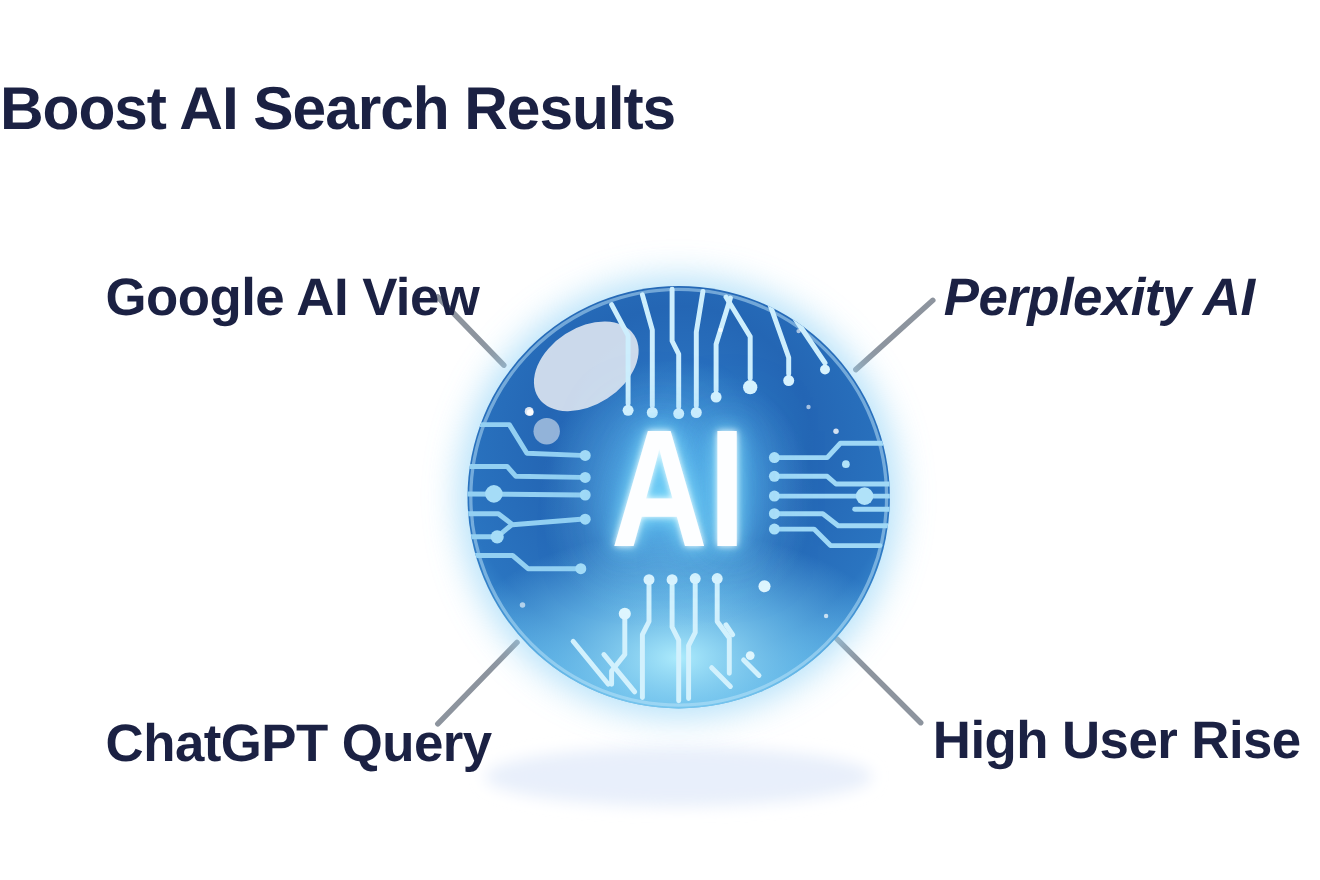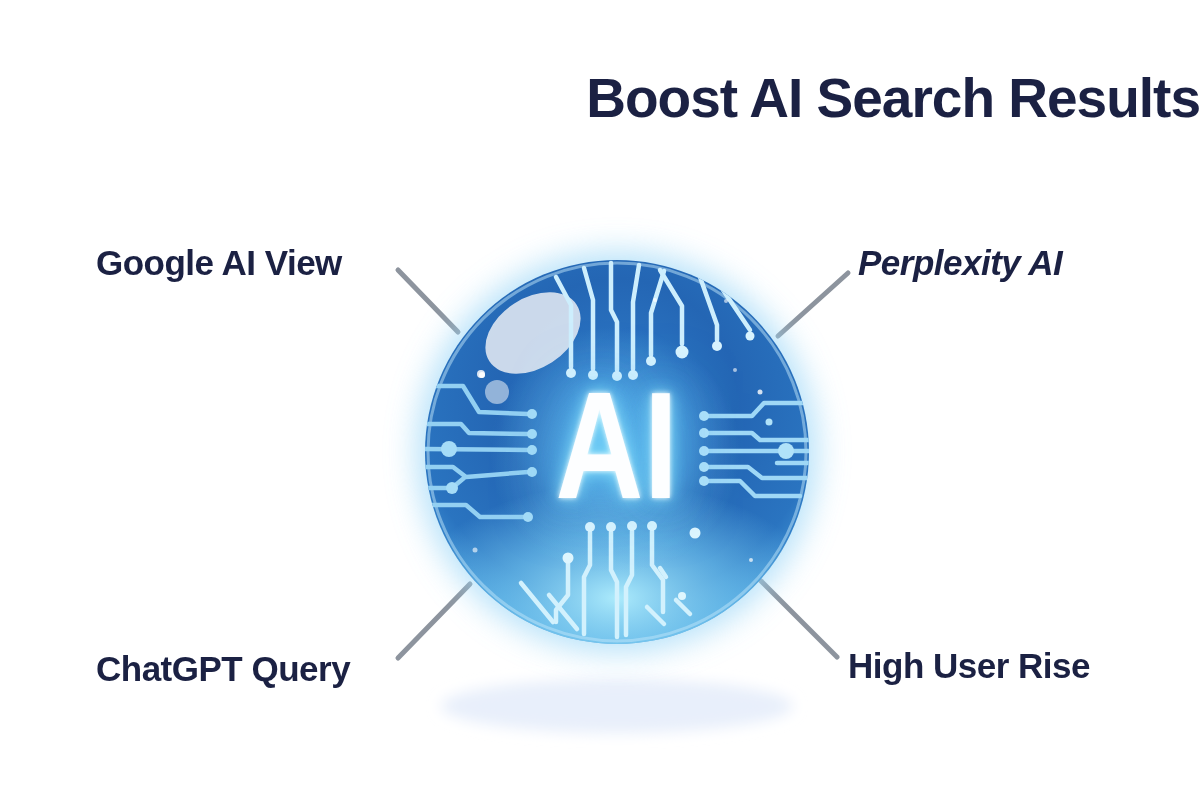--- a/index.html
+++ b/index.html
@@ -4,25 +4,25 @@
 <style>
   html,body{margin:0;padding:0;background:#ffffff;}
   .canvas{
     position:relative;width:1200px;height:800px;overflow:hidden;
     background:#ffffff;
     font-family:"Liberation Sans", sans-serif;
   }
   .graphics{position:absolute;left:0;top:0;width:1200px;height:800px;}
   .title{
     position:absolute;left:0;top:66px;width:100%;margin:0;
-    text-align:right;font-size:55px;font-weight:800;letter-spacing:-1px;
+    text-align:left;font-size:55px;font-weight:800;letter-spacing:-1px;
     color:#1b2143;
   }
   .label{
-    position:absolute;font-size:35px;font-weight:800;color:#1b2143;
+    position:absolute;font-size:48px;font-weight:800;color:#1b2143;
     letter-spacing:-0.5px;white-space:nowrap;
   }
   .label.tl{left:96px;top:243px;}
   .label.tr{left:858px;top:243px;font-style:italic;}
   .label.bl{left:96px;top:649px;}
   .label.br{left:848px;top:646px;}
   .orb-label{
     position:absolute;left:617px;top:452px;
     transform:translate(-50%,-54%) scaleX(0.8);
     font-size:152px;font-weight:800;color:#fdfeff;letter-spacing:1px;

